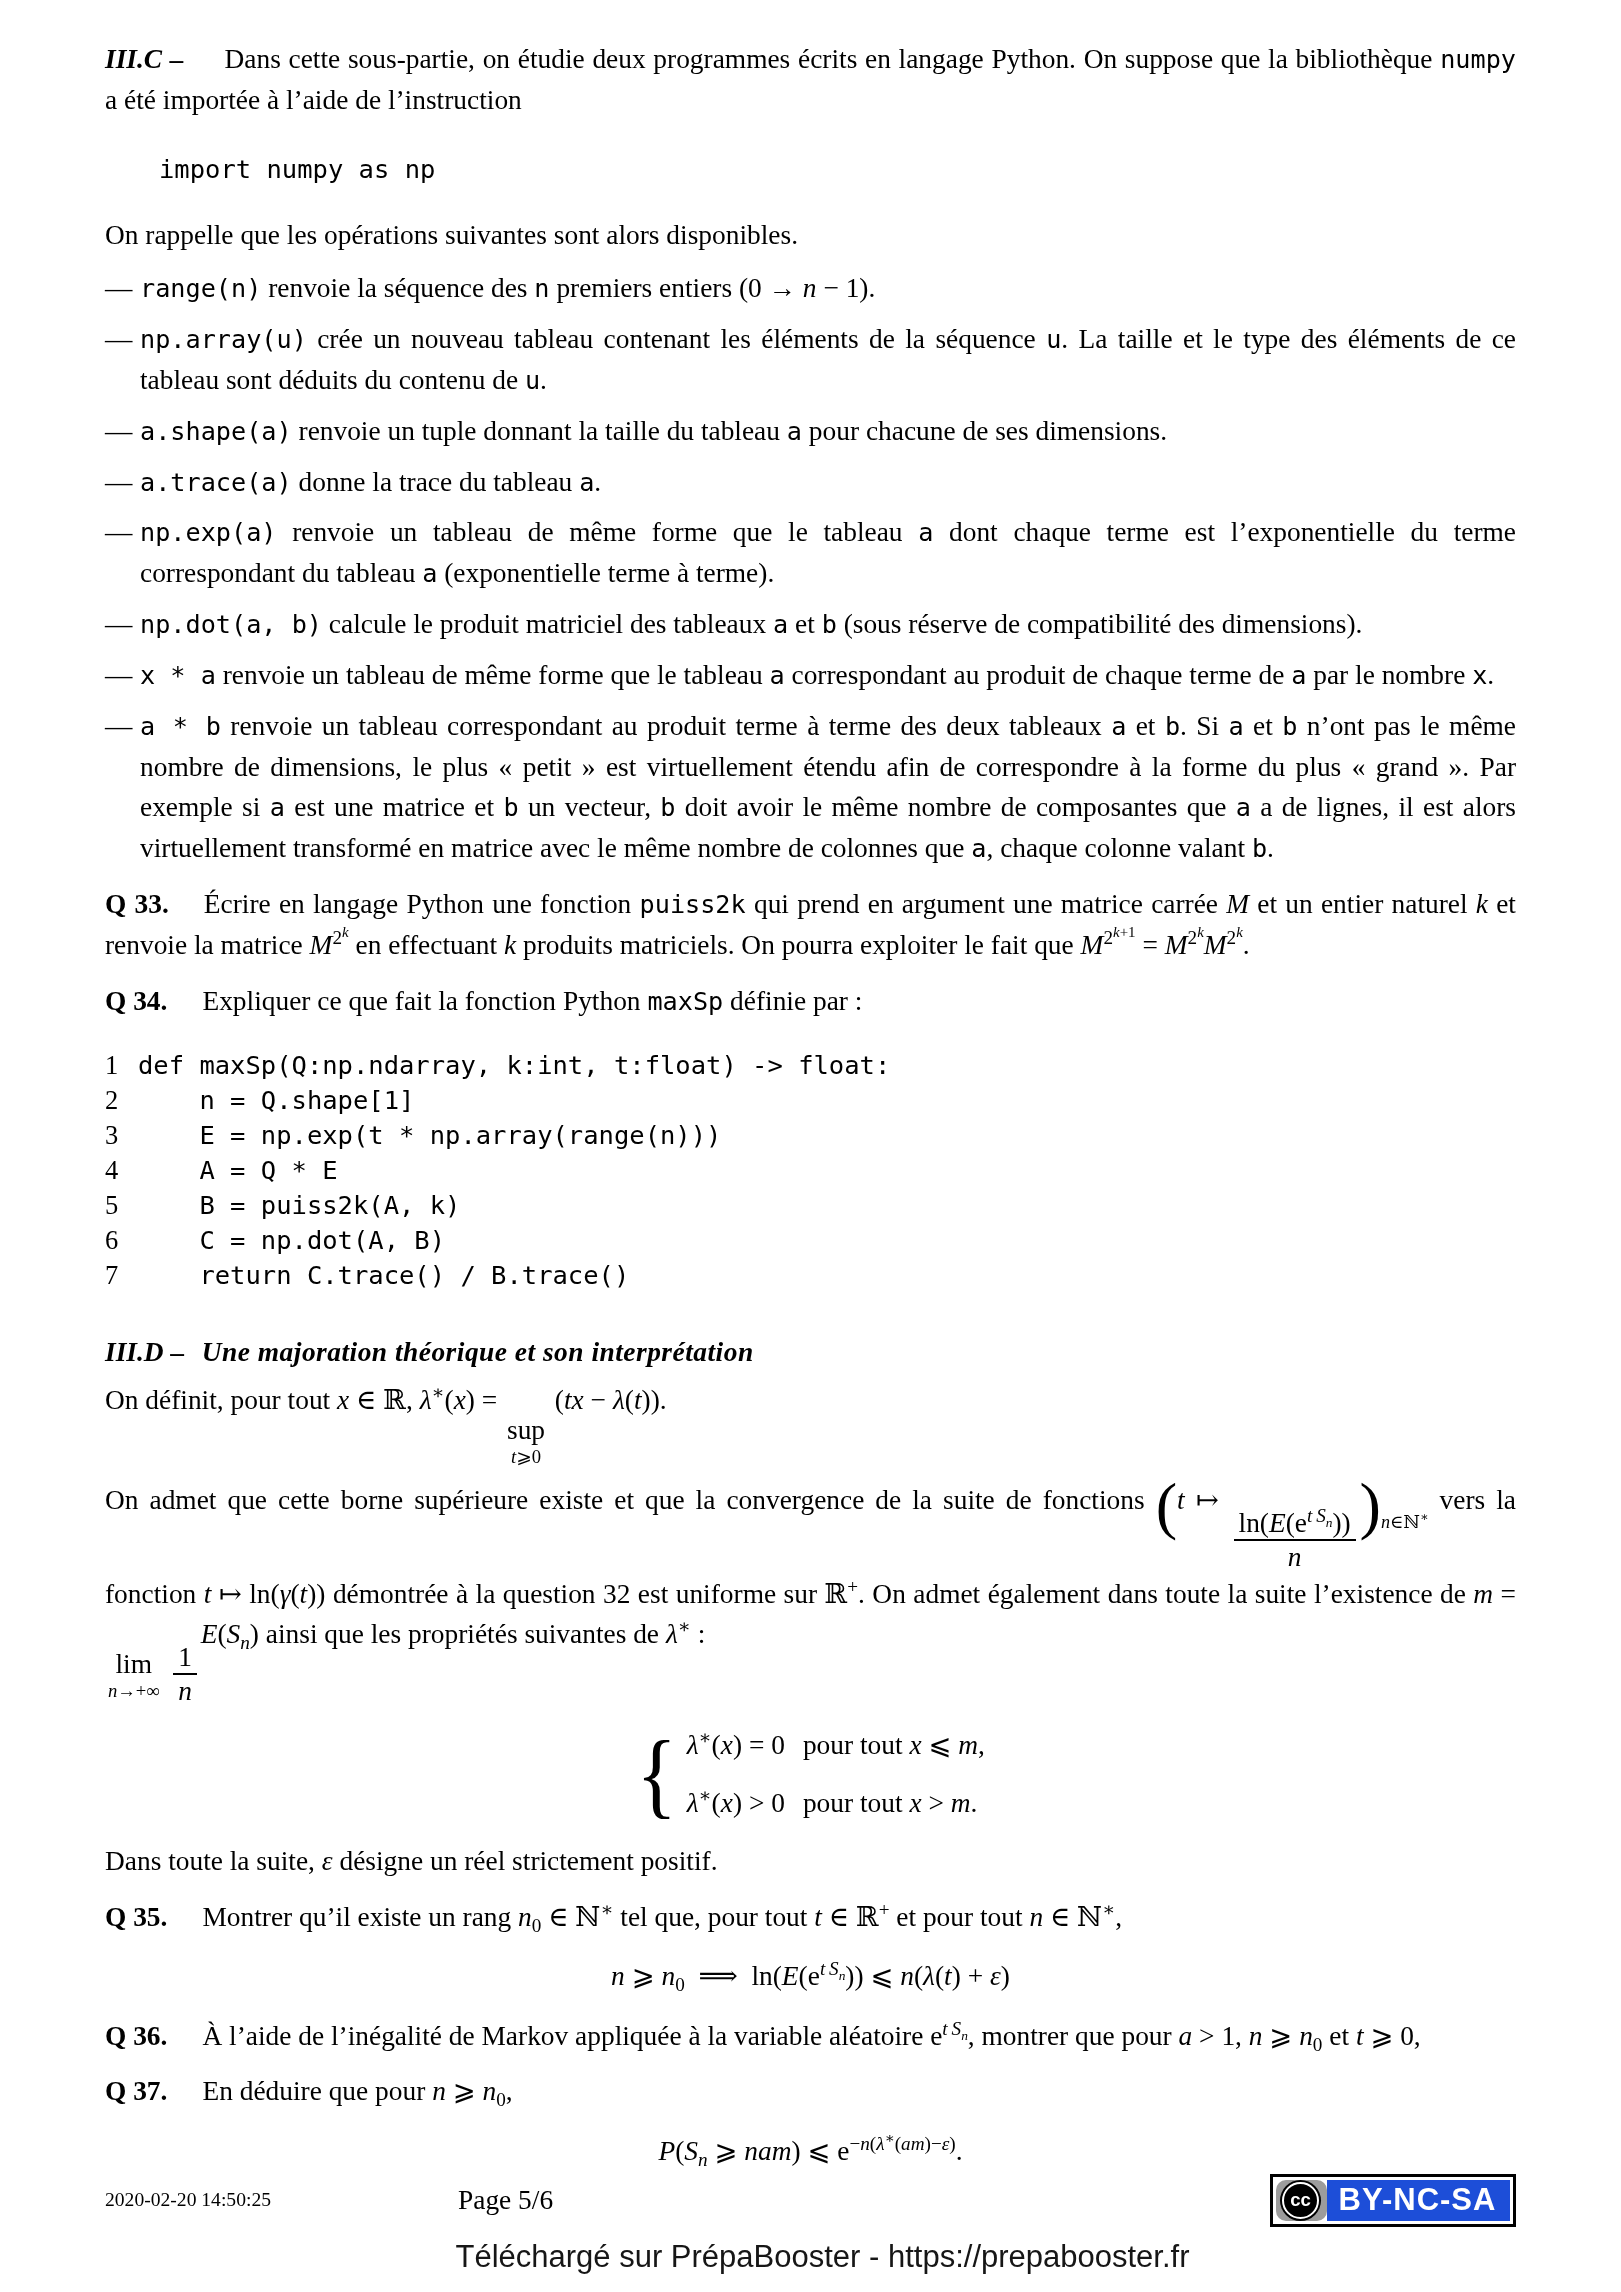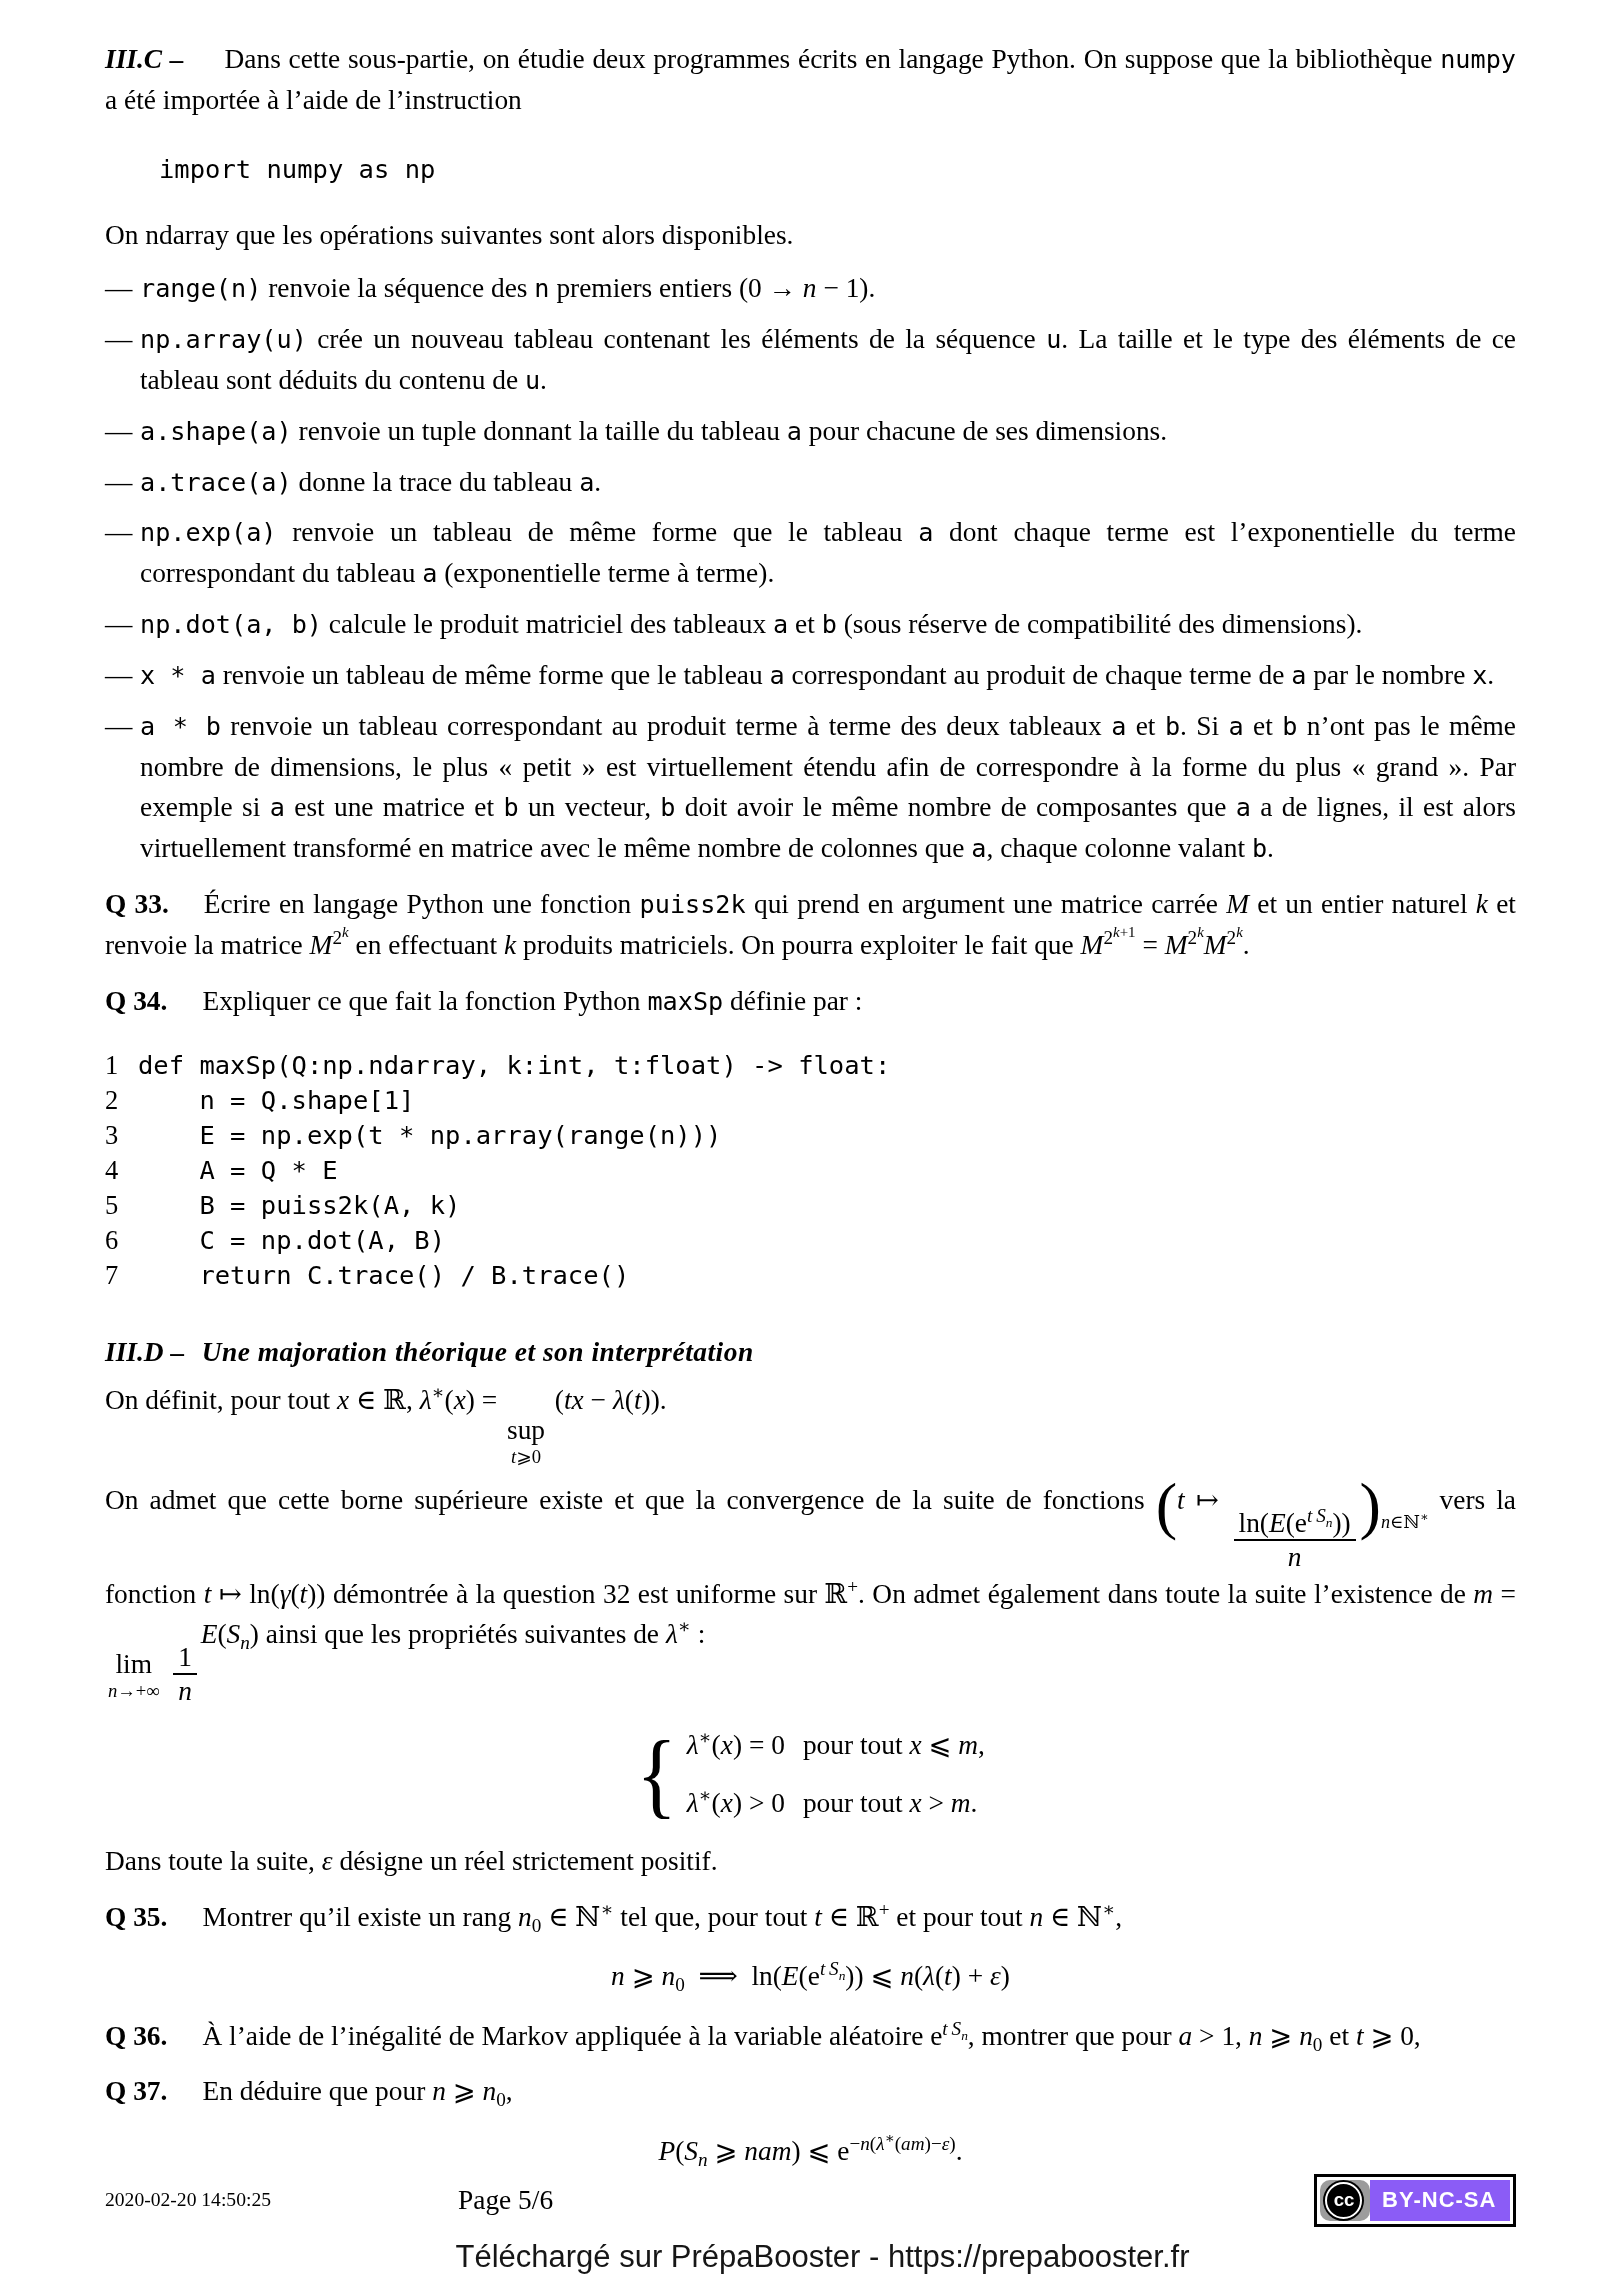--- a/index.html
+++ b/index.html
@@ -46,34 +46,34 @@
   .cases{display:flex;align-items:center;justify-content:center;margin:17.6px 0 17.6px 0;}
   .cbrace{font-size:310%;font-weight:400;line-height:0.9;margin-right:9.8px;transform:scaleY(1.12);}
   .crows{display:grid;grid-template-columns:auto auto;column-gap:35px;row-gap:3.9px;text-align:left;gap:18px;}
   .footer{position:absolute;left:105px;right:105px;top:2174px;display:flex;align-items:center;}
   .f-time{font-size:19.6px;width:353px;text-align:left;}
   .f-page{flex:1;text-align:left;font-size:27.4px;}
   .f-badge{width:353px;display:flex;justify-content:flex-end;}
   .cc-badge{display:inline-flex;align-items:stretch;border:3.9px solid #000;background:#fff;padding:2.9px;}
   .cc-left{background:#9c9c9c;display:flex;align-items:center;padding:2px 7.8px 2px 5.9px;border-radius:10px;}
   .cc-circle{width:33px;height:33px;border-radius:50%;background:#000;border:2.9px solid #fff;box-shadow:0 0 0 2px #000;color:#fff;font-family:"Liberation Sans",sans-serif;font-weight:bold;font-size:18.6px;display:flex;align-items:center;justify-content:center;}
-  .cc-text{background:#8b5cf6;color:#fff;display:flex;align-items:center;padding:0 13.7px 0 11.8px;font-family:"Liberation Sans",sans-serif;font-weight:bold;font-size:22px;letter-spacing:1px;}
+  .cc-text{background:#1d4ed8;color:#fff;display:flex;align-items:center;padding:0 13.7px 0 11.8px;font-family:"Liberation Sans",sans-serif;font-weight:bold;font-size:31px;letter-spacing:1px;}
   .download{position:absolute;left:12px;width:100%;top:2237px;text-align:center;font-family:"Liberation Sans","DejaVu Sans",sans-serif;font-size:31px;color:#161616;}
 </style>
 </head>
 <body>
 
 <div class="page">
   <div class="content">
 
     <p class="para"><span class="seclabel">III.C –</span><span>Dans cette sous-partie, on étudie deux programmes écrits en langage Python. On suppose que la bibliothèque <code>numpy</code> a été importée à l’aide de l’instruction</span></p>
 
     <div class="import-line">import numpy as np</div>
 
-    <p class="para">On ndarray que les opérations suivantes sont alors disponibles.</p>
+    <p class="para">On rappelle que les opérations suivantes sont alors disponibles.</p>
 
     <div class="blist">
       <div class="bullet">
         <span class="dash">—</span>
         <span class="btext"><code>range(n)</code> renvoie la séquence des <code>n</code> premiers entiers (0 → <i>n</i> − 1).</span>
       </div>
       <div class="bullet">
         <span class="dash">—</span>
         <span class="btext"><code>np.array(u)</code> crée un nouveau tableau contenant les éléments de la séquence <code>u</code>. La taille et le type des éléments de ce tableau sont déduits du contenu de <code>u</code>.</span>
       </div>

